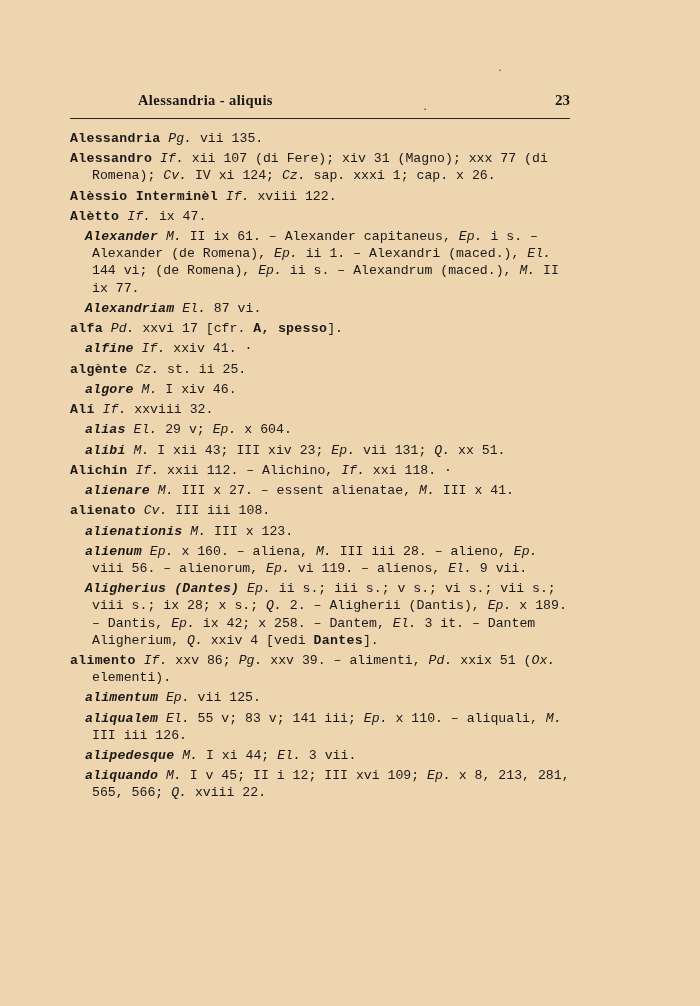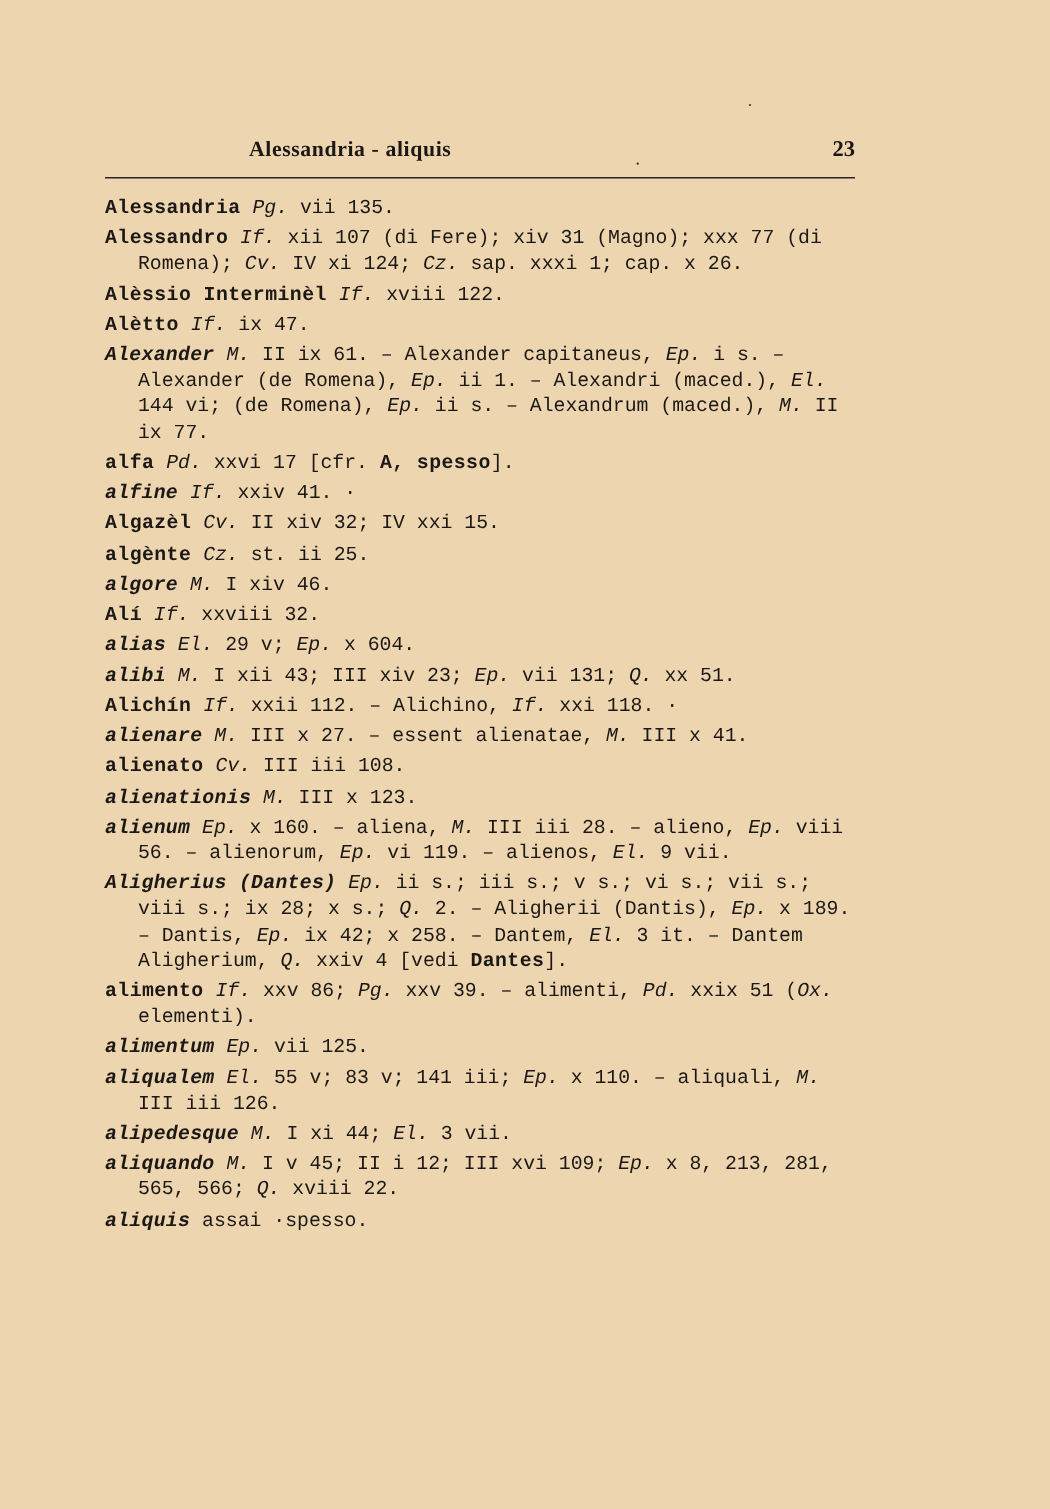--- a/index.html
+++ b/index.html
@@ -27,21 +27,21 @@
     top: 92px;
     width: 500px;
     display: flex;
     align-items: baseline;
     justify-content: space-between;
   }
   .header-title {
     font-weight: bold;
     font-size: 14.5px;
     letter-spacing: 0.4px;
-    margin-left: 96px;
+    margin-left: 68px;
   }
   .header-page {
     font-weight: bold;
     font-size: 15px;
   }
   .header-dot {
     position: absolute;
     left: 423px;
     top: 101px;
     font-size: 13px;
@@ -78,20 +78,21 @@
   }
   
   .hw-bold {
     font-weight: bold;
     letter-spacing: 0.3px;
   }
   .hw-bolditalic {
     font-weight: bold;
     font-style: italic;
     letter-spacing: 0.2px;
+    margin-left: 15px;
   }
   .ref {
     font-style: italic;
   }
 </style>
 </head>
 <body>
 
 <div class="page">
 
@@ -104,34 +105,33 @@
   <div class="header-dot">·</div>
 
   <div class="rule"></div>
 
   <div class="entries">
       <p class="entry"><span class="hw-bold">Alessandria</span><span> <span class="ref">Pg.</span> vii 135.</span></p>
       <p class="entry"><span class="hw-bold">Alessandro</span><span> <span class="ref">If.</span> xii 107 (di Fere); xiv 31 (Magno); xxx 77 (di Romena); <span class="ref">Cv.</span> IV xi 124; <span class="ref">Cz.</span> sap. xxxi 1; cap. x 26.</span></p>
       <p class="entry"><span class="hw-bold">Alèssio Interminèl</span><span> <span class="ref">If.</span> xviii 122.</span></p>
       <p class="entry"><span class="hw-bold">Alètto</span><span> <span class="ref">If.</span> ix 47.</span></p>
       <p class="entry"><span class="hw-bolditalic">Alexander</span><span> <span class="ref">M.</span> II ix 61. – Alexander capitaneus, <span class="ref">Ep.</span> i s. – Alexander (de Romena), <span class="ref">Ep.</span> ii 1. – Alexandri (maced.), <span class="ref">El.</span> 144 vi; (de Romena), <span class="ref">Ep.</span> ii s. – Alexandrum (maced.), <span class="ref">M.</span> II ix 77.</span></p>
+      <p class="entry"><span class="hw-bolditalic">Alexandriam</span><span> <span class="ref">El.</span> 87 vi.</span></p>
       <p class="entry"><span class="hw-bold">alfa</span><span> <span class="ref">Pd.</span> xxvi 17 [cfr. <span class="hw-bold">A, spesso</span>].</span></p>
       <p class="entry"><span class="hw-bolditalic">alfine</span><span> <span class="ref">If.</span> xxiv 41. ·</span></p>
-      <p class="entry"><span class="hw-bold">Algazèl</span><span> <span class="ref">Cv.</span> II xiv 32; IV xxi 15.</span></p>
       <p class="entry"><span class="hw-bold">algènte</span><span> <span class="ref">Cz.</span> st. ii 25.</span></p>
       <p class="entry"><span class="hw-bolditalic">algore</span><span> <span class="ref">M.</span> I xiv 46.</span></p>
       <p class="entry"><span class="hw-bold">Alí</span><span> <span class="ref">If.</span> xxviii 32.</span></p>
       <p class="entry"><span class="hw-bolditalic">alias</span><span> <span class="ref">El.</span> 29 v; <span class="ref">Ep.</span> x 604.</span></p>
       <p class="entry"><span class="hw-bolditalic">alibi</span><span> <span class="ref">M.</span> I xii 43; III xiv 23; <span class="ref">Ep.</span> vii 131; <span class="ref">Q.</span> xx 51.</span></p>
       <p class="entry"><span class="hw-bold">Alichín</span><span> <span class="ref">If.</span> xxii 112. – Alichino, <span class="ref">If.</span> xxi 118. ·</span></p>
       <p class="entry"><span class="hw-bolditalic">alienare</span><span> <span class="ref">M.</span> III x 27. – essent alienatae, <span class="ref">M.</span> III x 41.</span></p>
       <p class="entry"><span class="hw-bold">alienato</span><span> <span class="ref">Cv.</span> III iii 108.</span></p>
       <p class="entry"><span class="hw-bolditalic">alienationis</span><span> <span class="ref">M.</span> III x 123.</span></p>
       <p class="entry"><span class="hw-bolditalic">alienum</span><span> <span class="ref">Ep.</span> x 160. – aliena, <span class="ref">M.</span> III iii 28. – alieno, <span class="ref">Ep.</span> viii 56. – alienorum, <span class="ref">Ep.</span> vi 119. – alienos, <span class="ref">El.</span> 9 vii.</span></p>
       <p class="entry"><span class="hw-bolditalic">Aligherius (Dantes)</span><span> <span class="ref">Ep.</span> ii s.; iii s.; v s.; vi s.; vii s.; viii s.; ix 28; x s.; <span class="ref">Q.</span> 2. – Aligherii (Dantis), <span class="ref">Ep.</span> x 189. – Dantis, <span class="ref">Ep.</span> ix 42; x 258. – Dantem, <span class="ref">El.</span> 3 it. – Dantem Aligherium, <span class="ref">Q.</span> xxiv 4 [vedi <span class="hw-bold">Dantes</span>].</span></p>
       <p class="entry"><span class="hw-bold">alimento</span><span> <span class="ref">If.</span> xxv 86; <span class="ref">Pg.</span> xxv 39. – alimenti, <span class="ref">Pd.</span> xxix 51 (<span class="ref">Ox.</span> elementi).</span></p>
       <p class="entry"><span class="hw-bolditalic">alimentum</span><span> <span class="ref">Ep.</span> vii 125.</span></p>
       <p class="entry"><span class="hw-bolditalic">aliqualem</span><span> <span class="ref">El.</span> 55 v; 83 v; 141 iii; <span class="ref">Ep.</span> x 110. – aliquali, <span class="ref">M.</span> III iii 126.</span></p>
       <p class="entry"><span class="hw-bolditalic">alipedesque</span><span> <span class="ref">M.</span> I xi 44; <span class="ref">El.</span> 3 vii.</span></p>
       <p class="entry"><span class="hw-bolditalic">aliquando</span><span> <span class="ref">M.</span> I v 45; II i 12; III xvi 109; <span class="ref">Ep.</span> x 8, 213, 281, 565, 566; <span class="ref">Q.</span> xviii 22.</span></p>
-      <p class="entry"><span class="hw-bolditalic">aliquis</span><span> assai ·spesso.</span></p>
     </div>
 </div>
 
 </body></html>

